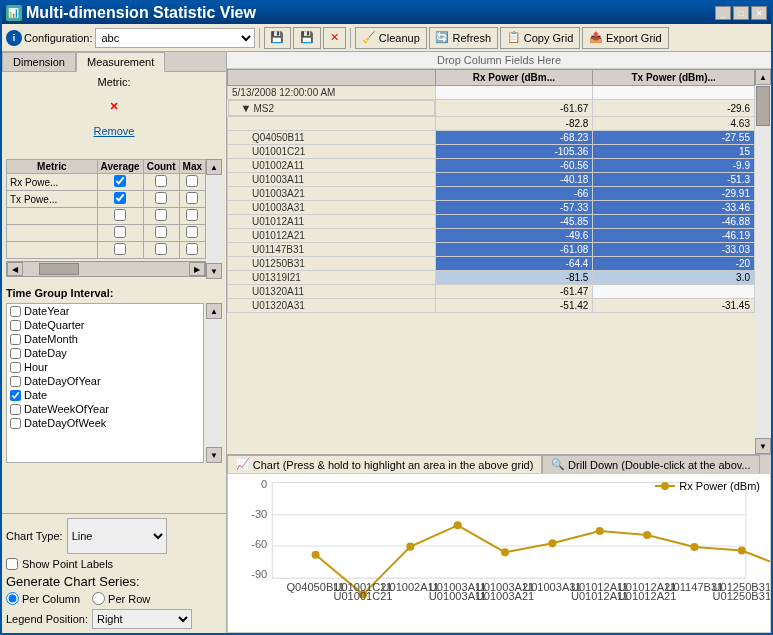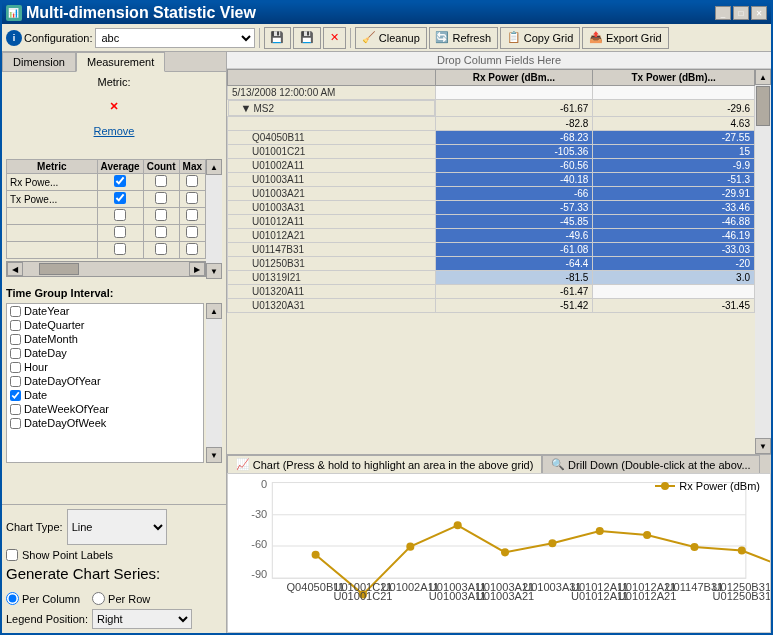--- a/index.html
+++ b/index.html
@@ -275,21 +275,21 @@
           <select class="chart-type-combo">
             <option>Line</option>
             <option>Bar</option>
             <option>Pie</option>
           </select>
         </div>
         <div class="checkbox-row">
           <input type="checkbox" style="">
           <span>Show Point Labels</span>
         </div>
-        <div style="font-size:15px; margin-bottom:10px;">Generate Chart Series:</div>
+        <div style="font-size:13px; margin-bottom:3px;">Generate Chart Series:</div>
         <div class="radio-group">
           <div class="radio-item">
             <input type="radio" name="series" checked="" style="">
             <span>Per Column</span>
           </div>
           <div class="radio-item">
             <input type="radio" name="series" style="">
             <span>Per Row</span>
           </div>
         </div>

